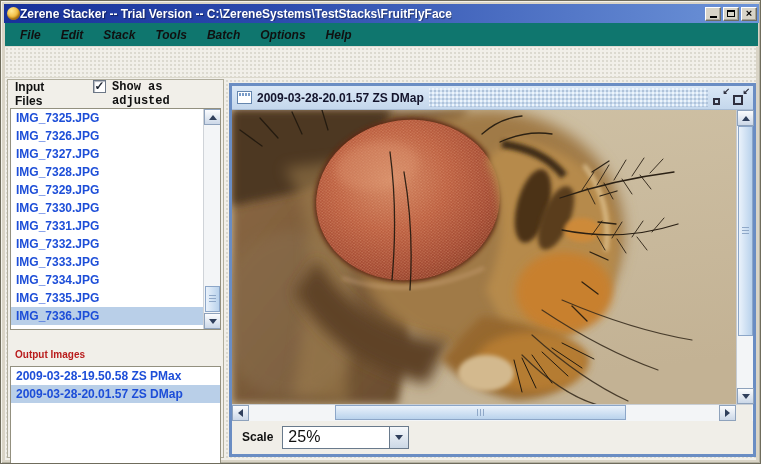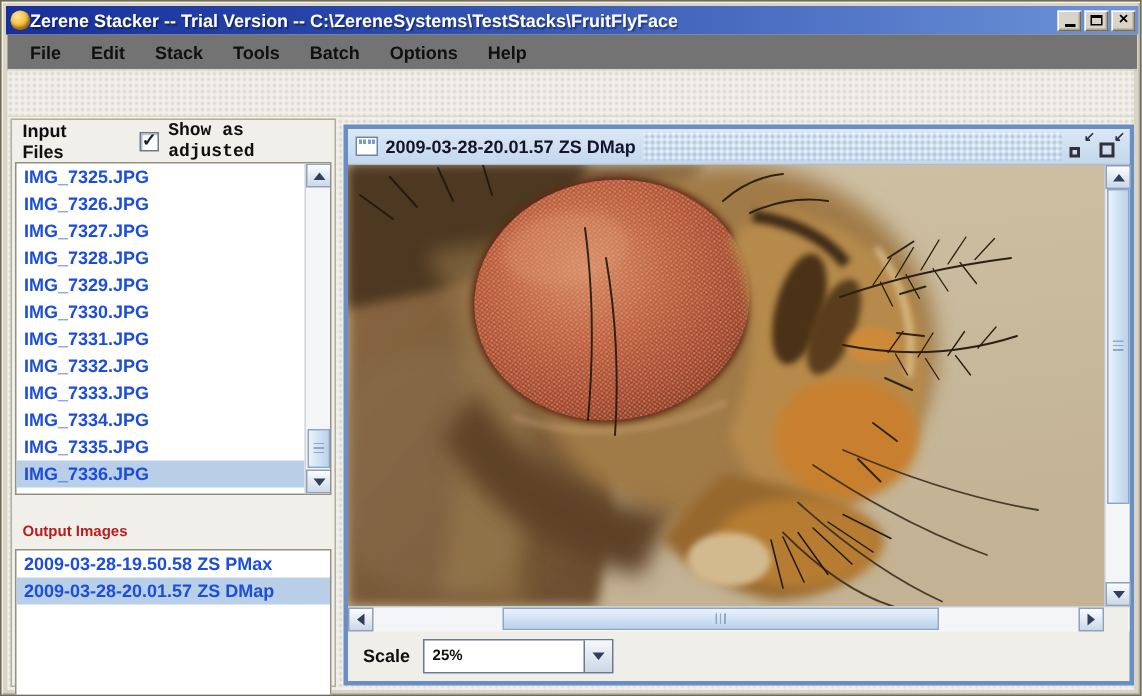--- a/index.html
+++ b/index.html
@@ -25,40 +25,40 @@
   .win-btn{width:16px;height:14px;background:#d8d4c8;
     border:1px solid;border-color:#ffffff #6f6d62 #6f6d62 #ffffff;
     box-shadow:inset -1px -1px 0 #a8a597;
     display:flex;align-items:center;justify-content:center;color:#000;}
   .glyph-min{width:7px;height:2px;background:#000;margin-top:7px;}
   .glyph-max{width:8px;height:7px;border:1px solid #000;border-top-width:2px;}
   .glyph-close{font-size:11px;font-weight:bold;line-height:1;margin-top:-1px;}
   
   .menubar{
     position:absolute;left:4px;top:22px;width:753px;height:24px;
-    background:#737373;border-bottom:1px solid #dedbd1;
+    background:#0f766e;border-bottom:1px solid #dedbd1;
     display:flex;align-items:center;padding-left:5px;
-    font-size:12px;font-weight:bold;color:#101010;
+    font-size:12px;font-weight:bold;color:#101010;font-style:italic;
   }
   .menu-item{padding:3px 10px;}
   
   .content{
     position:absolute;left:4px;top:46px;width:751px;height:413px;
     background:#f1efe9;
     background-image:radial-gradient(rgba(170,166,148,.30) 1px,transparent 1.2px);
     background-size:4px 4px;
   }
   .content::before{content:'';position:absolute;left:0;right:0;top:30px;border-top:1px solid #dbd8cc;}
   
   .left-panel{
     position:absolute;left:2px;top:32px;width:217px;height:379px;
     border:1px solid #b0ad9d;background:#f1efe9;
   }
   .input-header{position:absolute;left:0;top:0;right:0;height:28px;
-    display:flex;align-items:center;padding:0 7px;font-size:12px;font-weight:bold;color:#101010;}
+    display:flex;padding:0 7px;font-size:12px;font-weight:bold;color:#101010;}
   .checkbox{width:13px;height:13px;background:#fff;border:1px solid #6c7786;
     box-shadow:inset 1px 1px 1px rgba(60,70,90,.4);margin-left:24px;
     display:flex;align-items:center;justify-content:center;flex:0 0 auto;}
   .check{font-size:12px;font-weight:bold;color:#1c2430;line-height:1;margin-top:-2px;}
   .cb-label{margin-left:6px;font-family:Liberation Mono, monospace;}
   .listbox{background:#fff;border:1px solid #93907f;position:absolute;overflow:hidden;}
   .input-list{left:2px;top:28px;width:211px;height:222px;}
   .output-list{left:2px;top:286px;width:211px;height:114px;}
   .list-row{height:18px;line-height:18px;padding-left:5px;
     font-size:12px;font-weight:bold;color:#1d4ed8;white-space:nowrap;}
@@ -113,21 +113,21 @@
   .hscrollbar .sb-btn{position:relative;flex:0 0 17px;height:16px;}
   .h-track{position:relative;flex:0 0 470px;}
   .sb-thumb-h{position:absolute;top:0;height:15px;margin:0;left:86px;width:291px;
     background:linear-gradient(180deg,#eaf2fb,#b9d2ec);border:1px solid #8ca6c8;}
   .sb-thumb-h::after{content:'';position:absolute;top:3px;bottom:3px;left:50%;margin-left:-4px;width:8px;
     background:repeating-linear-gradient(90deg,#8fa8c8 0 1px,transparent 1px 3px);}
   .corner{flex:0 0 16px;background:#f0eee8;}
   .scale-row{height:32px;display:flex;align-items:center;gap:9px;padding-left:10px;
     font-size:12px;font-weight:bold;color:#101010;}
   .combo{width:127px;height:23px;background:#fff;border:1px solid #697a8c;display:flex;align-items:stretch;}
-  .combo-value{flex:1;display:flex;align-items:center;padding-left:5px;font-size:10px;font-weight:bold;color:#101010;}
+  .combo-value{flex:1;display:flex;align-items:center;padding-left:5px;font-size:16px;font-weight:normal;color:#101010;}
   .combo-btn{width:19px;border-left:1px solid #697a8c;
     background:linear-gradient(180deg,#f5f8fb,#ccd8e6);
     display:flex;align-items:center;justify-content:center;}
 </style>
 </head>
 <body>
 
 <div class="window">
 
   <div class="titlebar">

